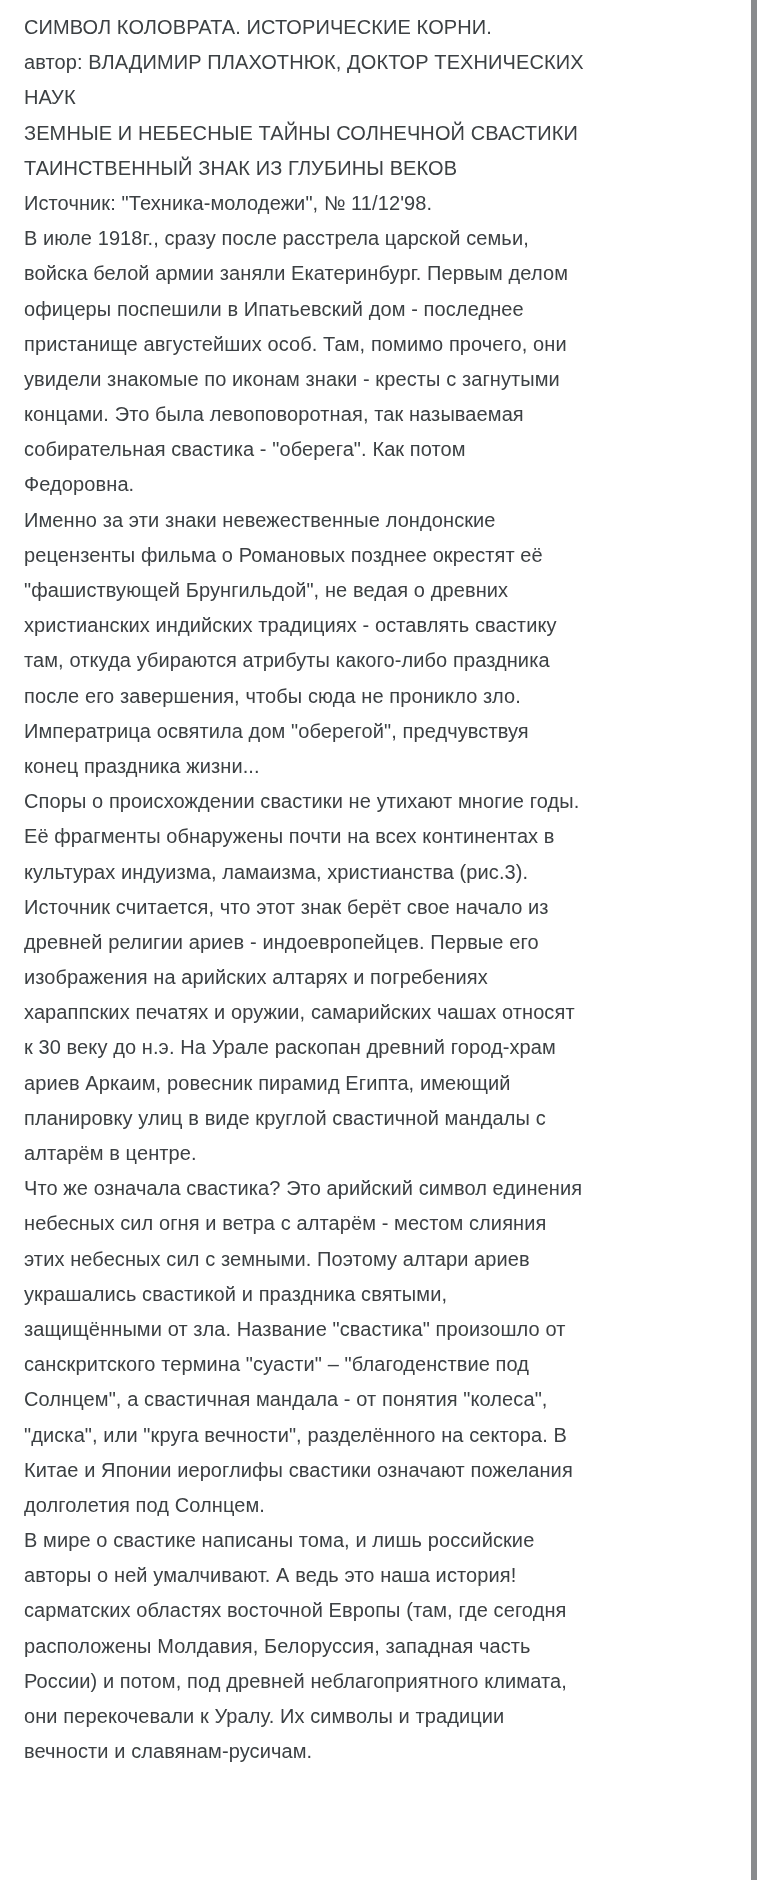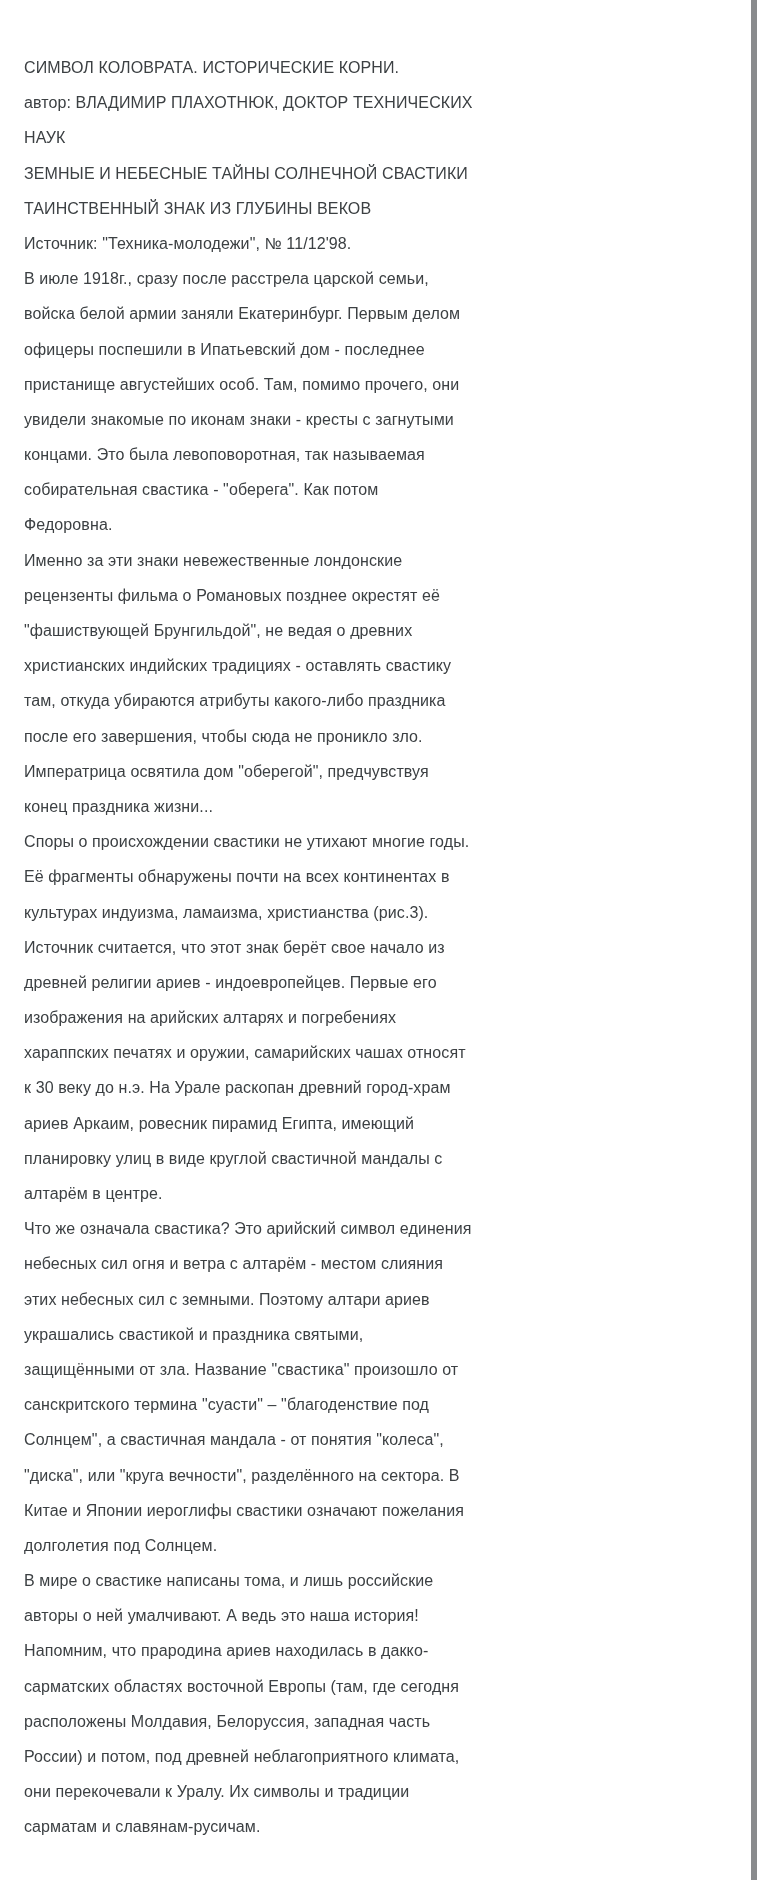--- a/index.html
+++ b/index.html
@@ -19,25 +19,24 @@
     inset: 0;
     background: var(--bg, #ffffff);
   }
   .article {
     position: absolute;
     top: 0;
     left: 0;
     right: 10px;
     padding: 10px 0 0 24px;
     color: var(--text, #3c4043);
-    font-size: 16px;
+    font-size: 20px;
     line-height: 35.2px;
     letter-spacing: 0.1px;
     white-space: nowrap;
-    margin-top: 40px;
   }
   .line {
     height: 35.2px;
   }
   .scrollbar-thumb {
     position: absolute;
     top: 0;
     right: 3px;
     width: 6px;
     height: 100%;
@@ -87,21 +86,20 @@
       <div class="line">этих небесных сил с земными. Поэтому алтари ариев</div>
       <div class="line">украшались свастикой и праздника святыми,</div>
       <div class="line">защищёнными от зла. Название "свастика" произошло от</div>
       <div class="line">санскритского термина "суасти" – "благоденствие под</div>
       <div class="line">Солнцем", а свастичная мандала - от понятия "колеса",</div>
       <div class="line">"диска", или "круга вечности", разделённого на сектора. В</div>
       <div class="line">Китае и Японии иероглифы свастики означают пожелания</div>
       <div class="line">долголетия под Солнцем.</div>
       <div class="line">В мире о свастике написаны тома, и лишь российские</div>
       <div class="line">авторы о ней умалчивают. А ведь это наша история!</div>
-      <div class="line">Напомним, что прародина ариев находилась в дакко-</div>
       <div class="line">сарматских областях восточной Европы (там, где сегодня</div>
       <div class="line">расположены Молдавия, Белоруссия, западная часть</div>
       <div class="line">России) и потом, под древней неблагоприятного климата,</div>
       <div class="line">они перекочевали к Уралу. Их символы и традиции</div>
-      <div class="line">сарматам и славянам-русичам.</div>
+      <div class="line">вечности и славянам-русичам.</div>
     </div>
   <div class="scrollbar-thumb"></div>
 </div>
 
 </body></html>

